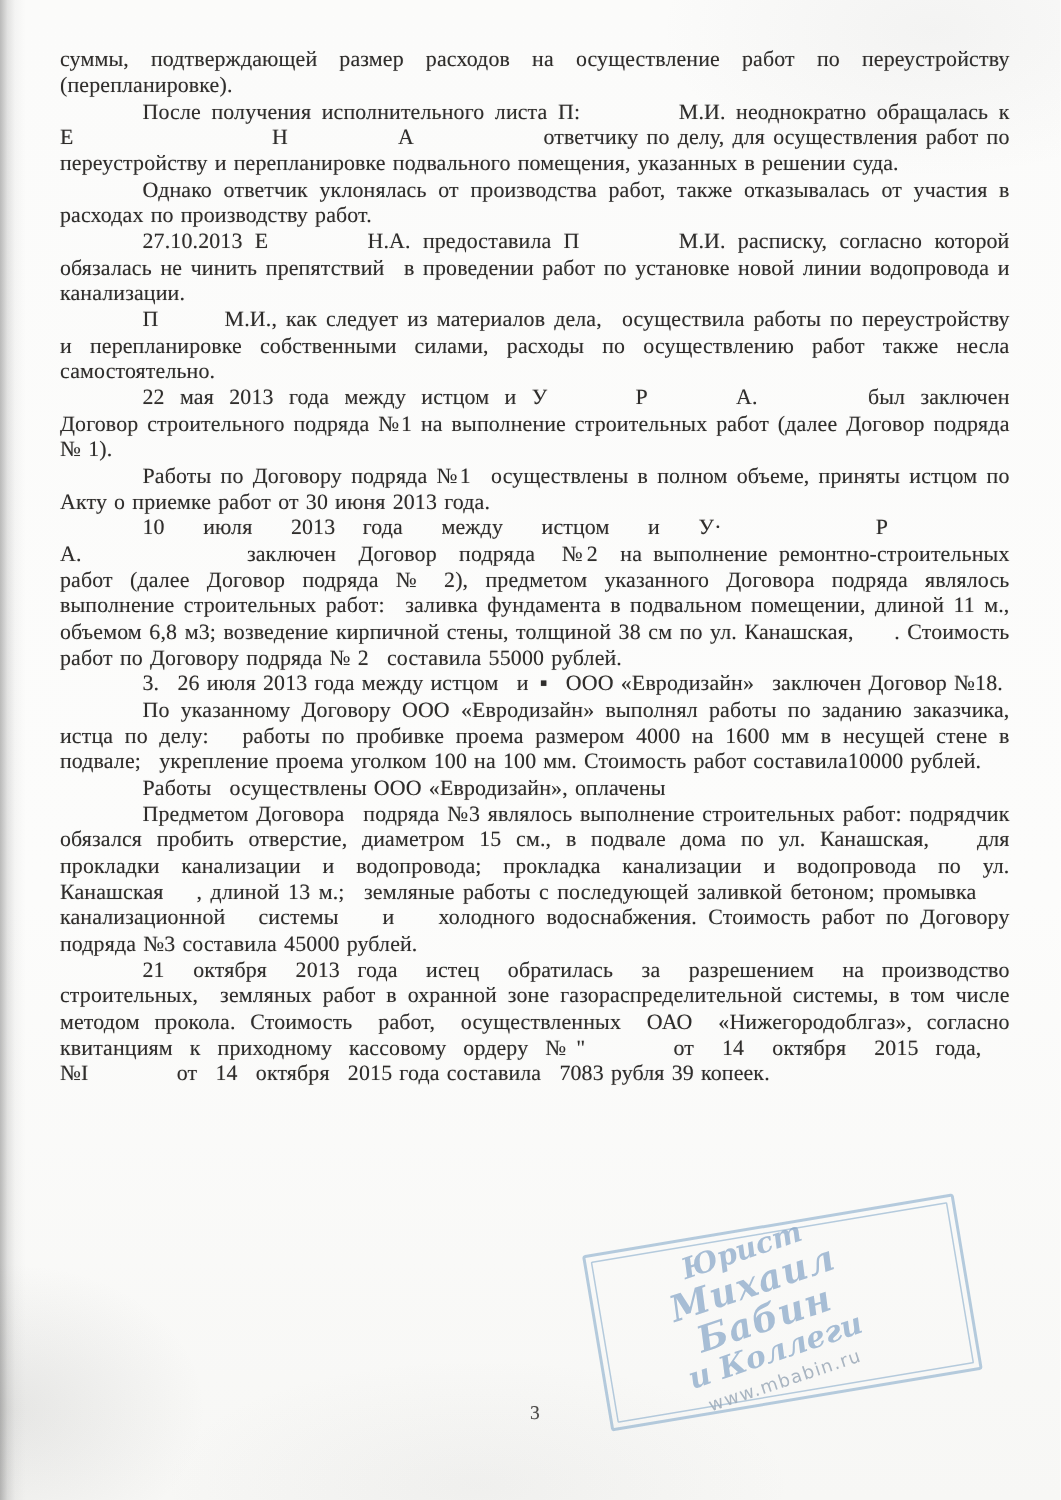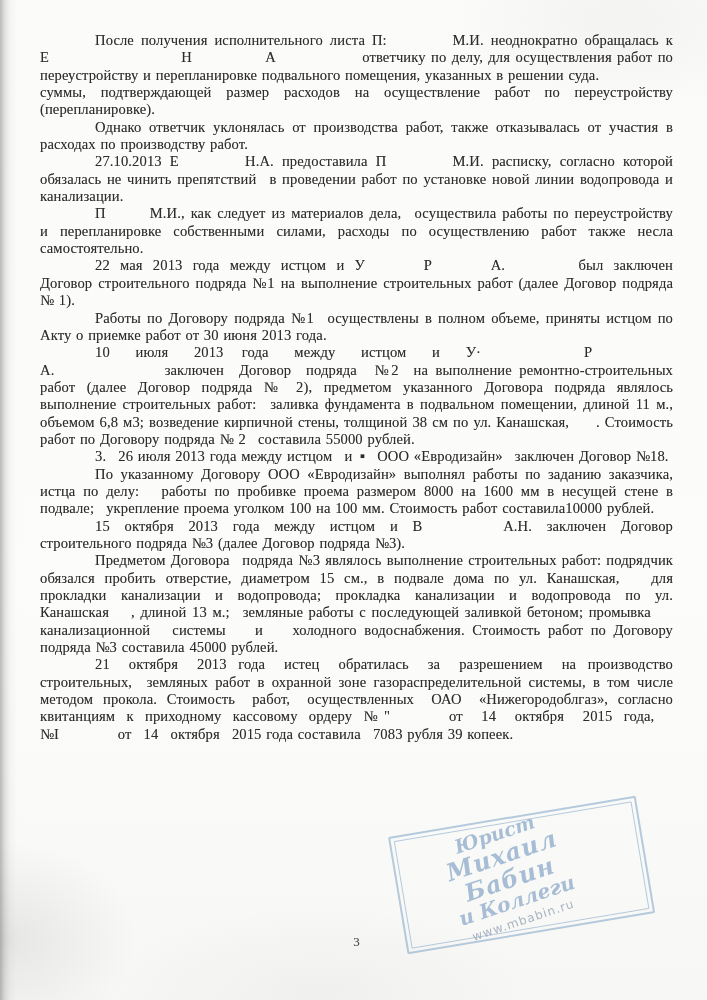--- a/index.html
+++ b/index.html
@@ -70,30 +70,30 @@
     <div class="stamp-inner"></div>
     <div class="stamp-text">
       <div class="s1">Юрист</div>
       <div class="s2">Михаил Бабин</div>
       <div class="s3">и Коллеги</div>
       <div class="surl">www.mbabin.ru</div>
     </div>
   </div>
 
   <div class="text-block">
+      <p class="para none">суммы, подтверждающей размер расходов на осуществление работ по переустройству (перепланировке).</p>
       <p class="para indent">После получения исполнительного листа П:     М.И.  неоднократно обращалась к Е         Н     А       ответчику по делу, для осуществления работ по переустройству и перепланировке подвального помещения, указанных в решении суда.</p>
-      <p class="para none">суммы, подтверждающей размер расходов на осуществление работ по переустройству (перепланировке).</p>
       <p class="para indent">Однако ответчик уклонялась от производства работ, также отказывалась от участия в расходах по производству работ.</p>
       <p class="para indent">27.10.2013 Е     Н.А. предоставила П     М.И. расписку, согласно которой обязалась не чинить препятствий  в проведении работ по установке новой линии водопровода и канализации.</p>
       <p class="para indent">П   М.И., как следует из материалов дела,  осуществила работы по переустройству и перепланировке собственными силами, расходы по осуществлению работ также несла самостоятельно.</p>
       <p class="para indent">22 мая 2013 года между истцом и У    Р    А.     был заключен Договор строительного подряда №1 на выполнение строительных работ (далее Договор подряда № 1).</p>
       <p class="para indent">Работы по Договору подряда №1  осуществлены в полном объеме, приняты истцом по Акту о приемке работ от 30 июня 2013 года.</p>
       <p class="para indent">10  июля  2013 года  между  истцом  и  У·       Р      А.        заключен  Договор  подряда  №2  на выполнение ремонтно-строительных работ (далее Договор подряда № 2), предметом указанного Договора подряда являлось выполнение строительных работ:  заливка фундамента в подвальном помещении, длиной 11 м., объемом 6,8 м3; возведение кирпичной стены, толщиной 38 см по ул. Канашская,   . Стоимость работ по Договору подряда № 2  составила 55000 рублей.</p>
       <p class="para indent">3.  26 июля 2013 года между истцом  и ▪  ООО «Евродизайн»  заключен Договор №18.</p>
-      <p class="para indent">По указанному Договору ООО «Евродизайн» выполнял работы по заданию заказчика, истца по делу:   работы по пробивке проема размером 8000 на 1600 мм в несущей стене в подвале;  укрепление проема уголком 100 на 100 мм. Стоимость работ составила10000 рублей.</p>
-      <p class="para indent">15 октября 2013 года между истцом и В      А.Н. заключен Договор строительного подряда №3 (далее Договор подряда №3).</p>
+      <p class="para indent">По указанному Договору ООО «Евродизайн» выполнял работы по заданию заказчика, истца по делу:   работы по пробивке проема размером 4000 на 1600 мм в несущей стене в подвале;  укрепление проема уголком 100 на 100 мм. Стоимость работ составила10000 рублей.</p>
+      <p class="para indent">Работы  осуществлены ООО «Евродизайн», оплачены</p>
       <p class="para indent">Предметом Договора  подряда №3 являлось выполнение строительных работ: подрядчик обязался пробить отверстие, диаметром 15 см., в подвале дома по ул. Канашская,   для прокладки канализации и водопровода; прокладка канализации и водопровода по ул. Канашская  , длиной 13 м.;  земляные работы с последующей заливкой бетоном; промывка  канализационной  системы  и  холодного водоснабжения. Стоимость работ по Договору подряда №3 составила 45000 рублей.</p>
       <p class="para indent">21  октября  2013 года  истец  обратилась  за  разрешением  на производство строительных,  земляных работ в охранной зоне газораспределительной системы, в том числе методом прокола. Стоимость  работ,  осуществленных  ОАО  «Нижегородоблгаз», согласно квитанциям к приходному кассовому ордеру №"    от  14  октября  2015 года,  №I    от  14  октября  2015 года составила  7083 рубля 39 копеек.</p>
     </div>
 
   <div class="page-number">3</div>
 
 </div>
 
 </body></html>

